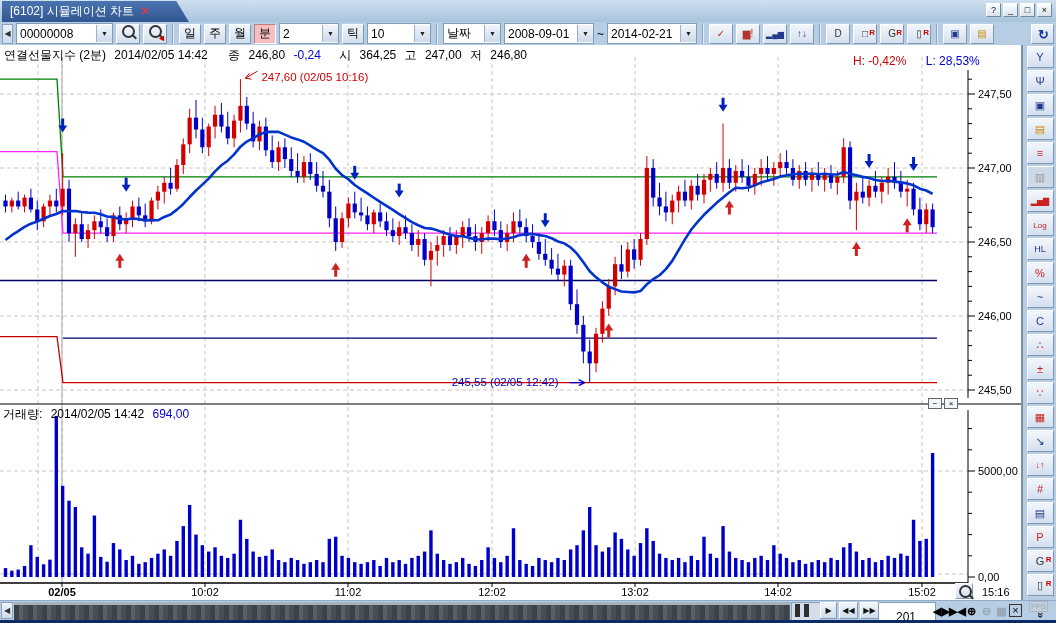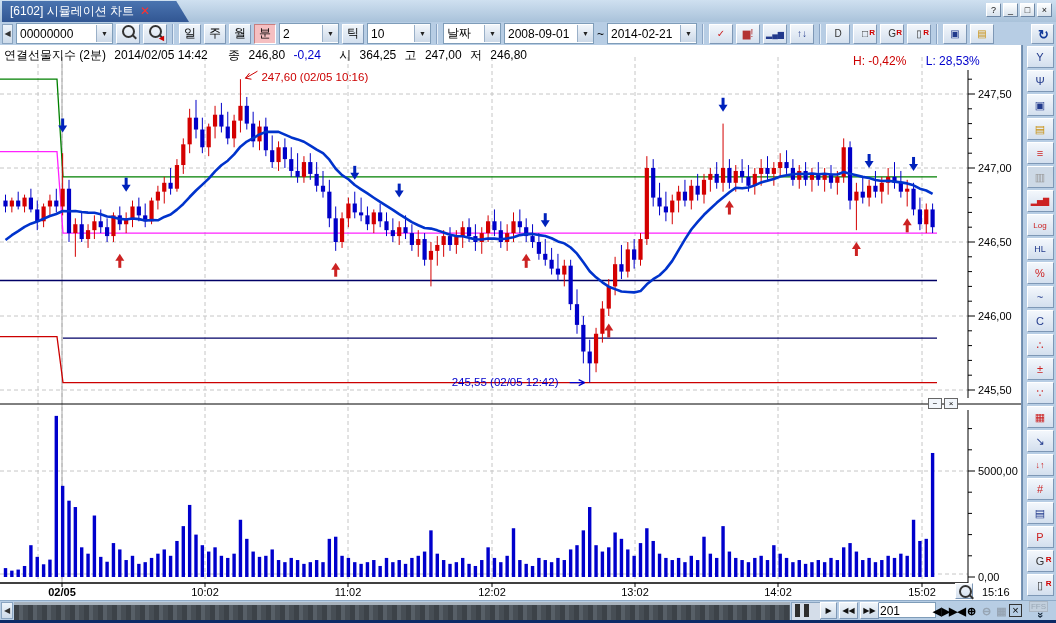--- a/index.html
+++ b/index.html
@@ -78,22 +78,22 @@
            background:
              repeating-linear-gradient(90deg,#3c4248 0 5px,#575f67 5px 9px,#474e55 9px 14px),
              #4a5158;
            border-top:3px solid #a7b1bb;}
   .bb-slider{position:absolute;left:791px;top:1px;width:28px;height:17px;background:#d4dde9;
              border:1px solid #8aa4c0;}
   .bb-handle{position:absolute;top:1px;width:5px;height:13px;background:#2e2e2e;}
   .bb-btn{position:absolute;top:1px;height:17px;font-size:8px;line-height:14px;padding:0 2px;
           background:linear-gradient(#f0f5fa,#cfdcea);border:1px solid;
           border-color:#fff #7e98b6 #7e98b6 #fff;color:#111;}
-  .bb-input{position:absolute;left:878px;top:1px;width:52px;height:13px;font-size:12px;text-align:left;
-            border:1px solid #7f9db9;background:#fff;padding:1px 3px 0 1px;}
+  .bb-input{position:absolute;left:878px;top:1px;width:52px;height:13px;font-size:12px;text-align:center;
+            border:1px solid #7f9db9;background:#fff;padding:7px 3px 0 1px;}
   .bb-ico{position:absolute;top:1px;width:15px;height:17px;font-size:11px;line-height:16px;text-align:center;
           color:#000;background:transparent;border:none;padding:0;font-weight:bold;}
   .bb-ico.disabled{color:#97a5b4;}
   .bb-ico.boxed{border:1px solid #333;height:13px;line-height:11px;top:3px;width:13px;font-weight:normal;}
   .bb-corner{position:absolute;right:2px;top:0;width:30px;height:20px;}
   .corner-ffs{position:absolute;right:6px;top:0;font-size:8px;color:#9aa8b6;background:#c2cfdd;
               border:1px solid #aab6c4;padding:0 1px;}
   .corner-chev{position:absolute;right:10px;top:8px;color:#123;font-size:11px;font-weight:bold;
                transform:rotate(90deg);}
   .bottom-edge{position:absolute;left:0;top:620px;width:1056px;height:3px;background:#0c2a66;}
@@ -111,21 +111,21 @@
         <button class="winbtn">?</button>
         <button class="winbtn">_</button>
         <button class="winbtn">□</button>
         <button class="winbtn">×</button>
       </div>
   </div>
 
   <div class="toolbar">
     <button class="tb-navback">◀</button>
     <div class="combo" style="width:95px">
-      <span class="cval">00000000</span>
+      <span class="cval">00000008</span>
       <span class="carr">▼</span>
     </div>
     <button class="ticon"><span class="mag"></span></button>
     <button class="ticon"><span class="mag"></span><span class="red-cursor">◄</span></button>
     <span class="tb-sep"></span>
     <span id="period-btns" style="display:flex;gap:3px">
         <button class="tb-btn">일</button>
         <button class="tb-btn">주</button>
         <button class="tb-btn">월</button>
         <button class="tb-btn active">분</button>
@@ -743,20 +743,25 @@
       <span>364,25</span>
       <span>고</span>
       <span>247,00</span>
       <span>저</span>
       <span>246,80</span>
     </div>
     <div class="hl-box">
       <span class="hl-h">H: -0,42%</span>
       <span class="hl-l">L: 28,53%</span>
     </div>
+    <div class="vol-header">
+      <span>거래량:</span>
+      <span>2014/02/05 14:42</span>
+      <span class="blue-val">694,00</span>
+    </div>
     <div class="pane-btns">
       <button class="pane-btn">−</button>
       <button class="pane-btn">×</button>
     </div>
     <button class="axis-zoom"><span class="mag"></span></button>
   </div>
 
   <div class="sidebar" id="sidebar">
       <button class="sbtn"><span style="color: rgb(34, 58, 140); font-size: 11px;">Y</span></button>
       <button class="sbtn"><span style="color: rgb(34, 58, 140); font-size: 11px;">Ψ</span></button>

